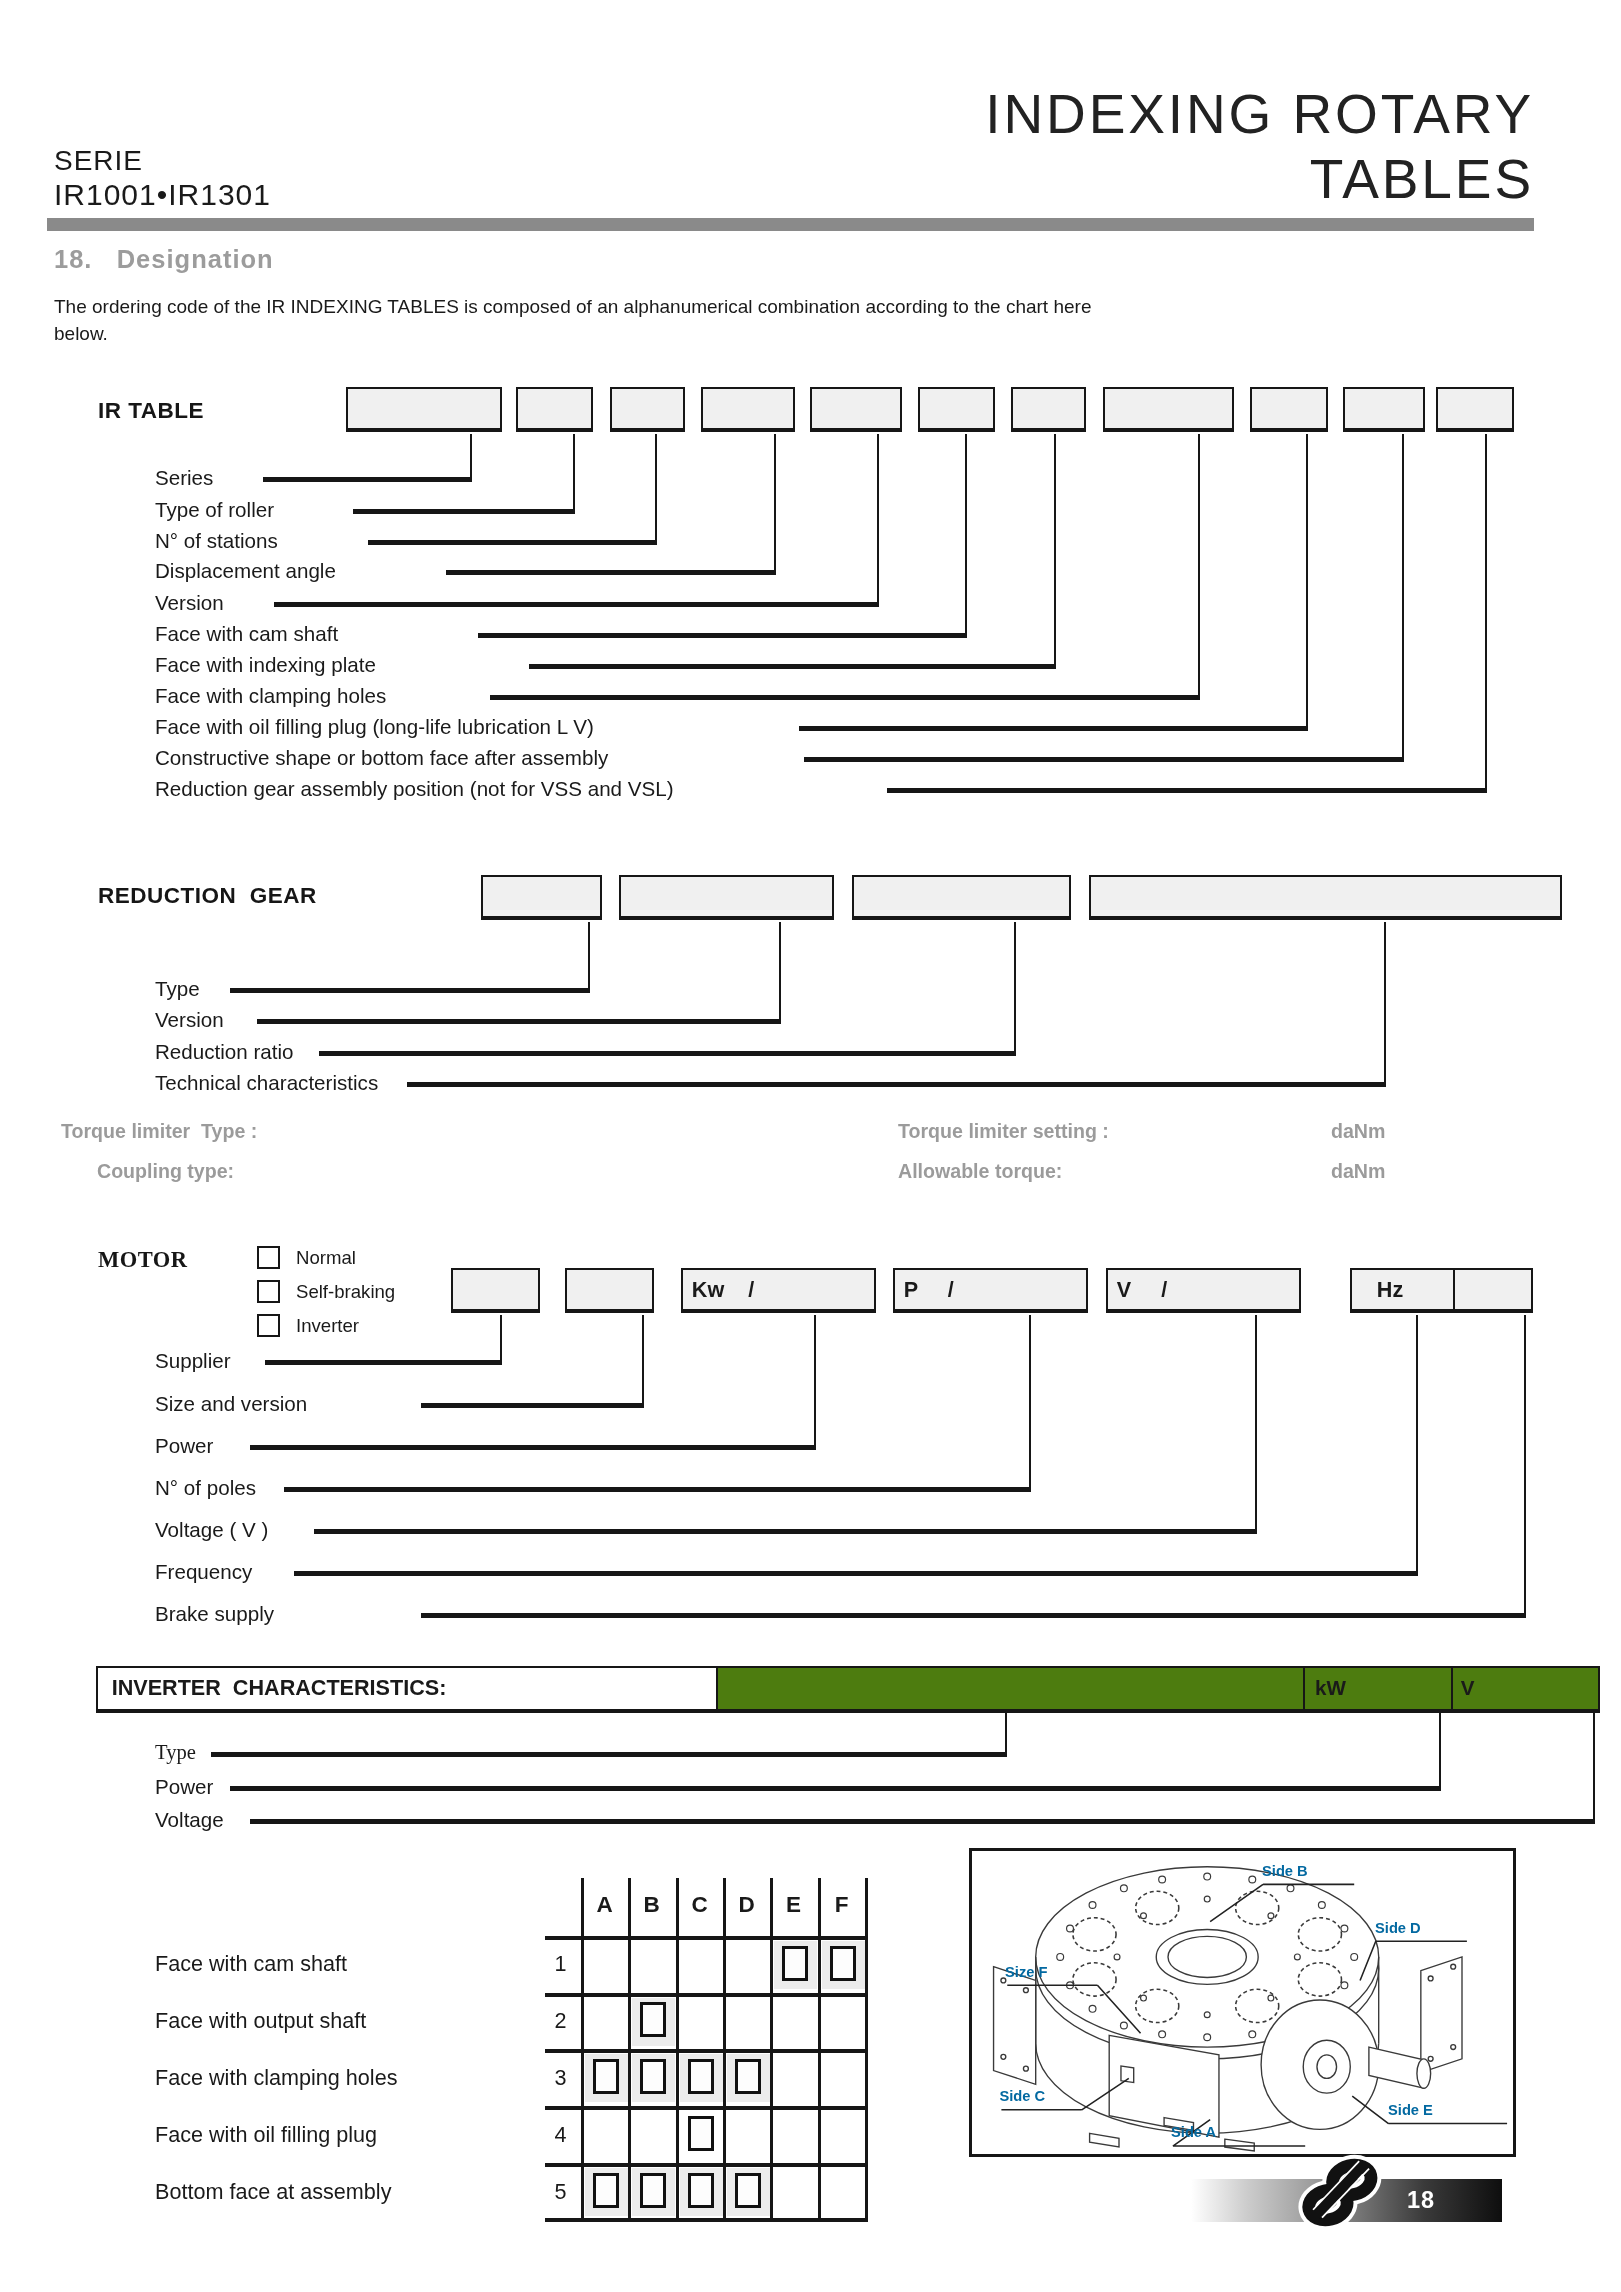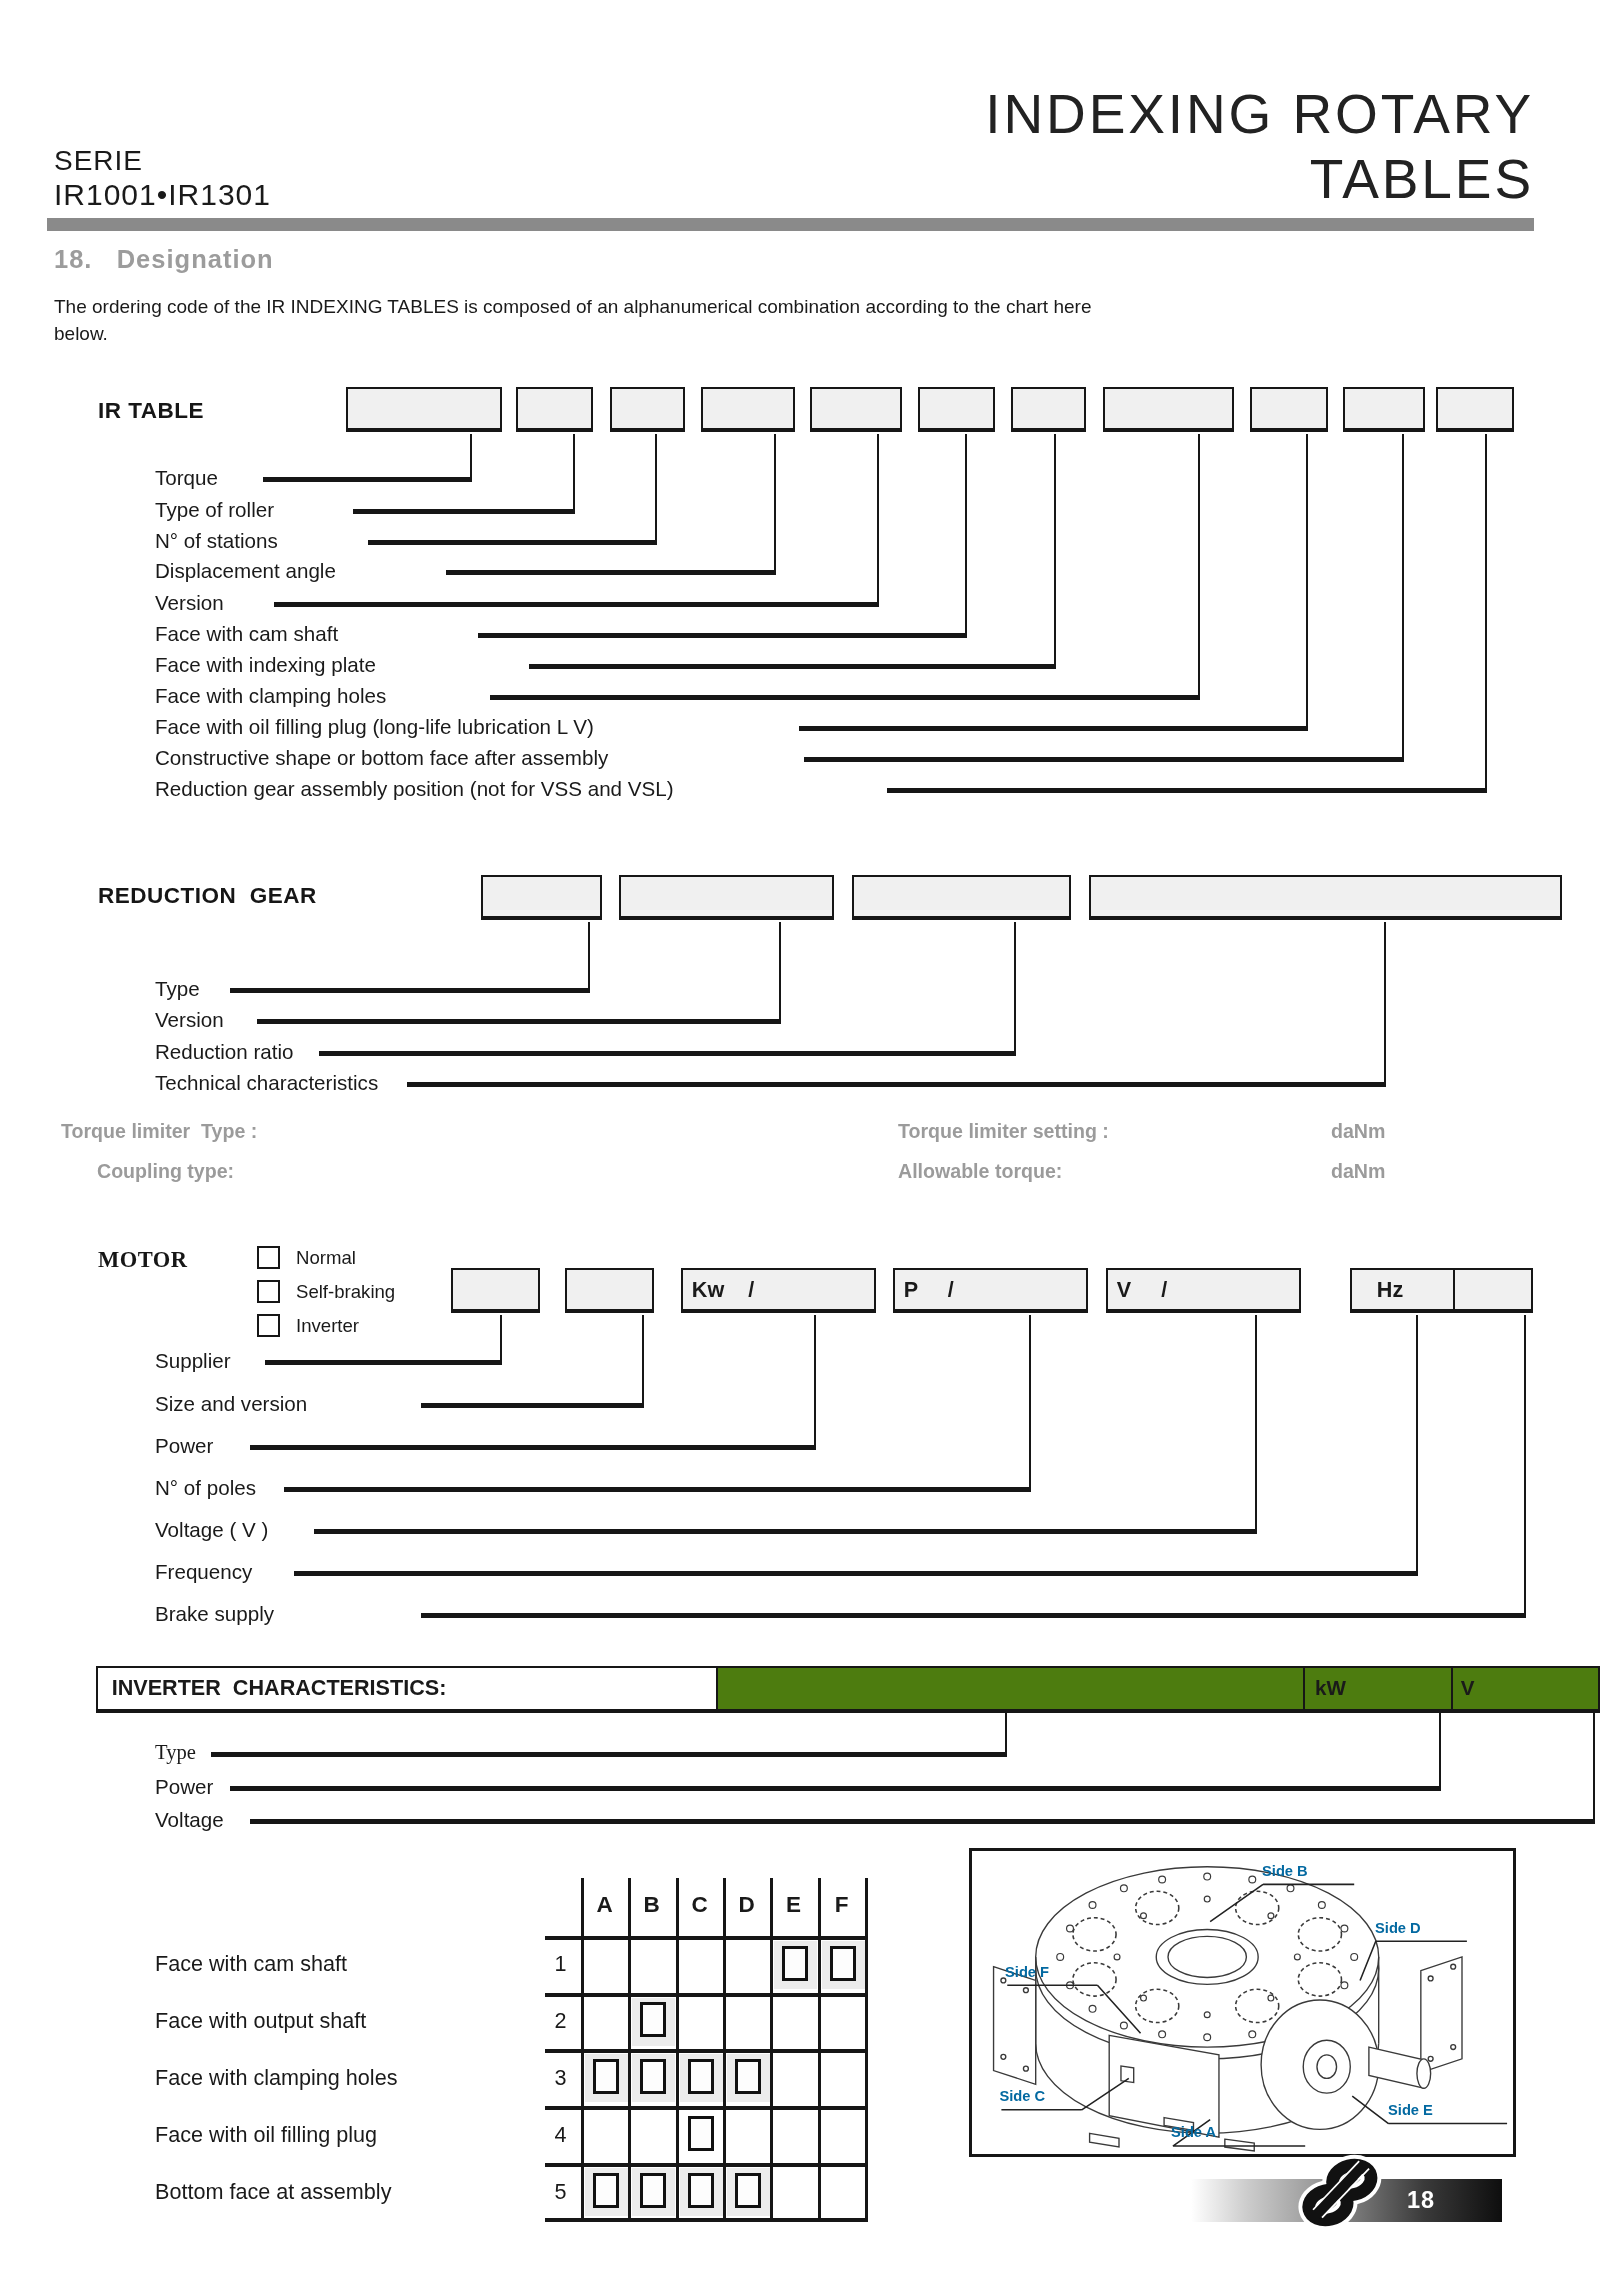--- a/index.html
+++ b/index.html
@@ -65,21 +65,21 @@
   <div class="cbox" style="left:701px;top:387px;width:90px;"></div>
   <div class="cbox" style="left:810px;top:387px;width:88px;"></div>
   <div class="cbox" style="left:918px;top:387px;width:73px;"></div>
   <div class="cbox" style="left:1011px;top:387px;width:71px;"></div>
   <div class="cbox" style="left:1103px;top:387px;width:127px;"></div>
   <div class="cbox" style="left:1250px;top:387px;width:74px;"></div>
   <div class="cbox" style="left:1343px;top:387px;width:78px;"></div>
   <div class="cbox" style="left:1436px;top:387px;width:74px;"></div>
 
   <div style="--bb:434px;">
-    <div class="lrow" style="--y:479px;--x1:263px;--x2:470px"><span class="ltxt">Torque</span><i class="lh"></i><i class="lv"></i></div>
+    <div class="lrow" style="--y:479px;--x1:263px;--x2:470px"><span class="ltxt">Series</span><i class="lh"></i><i class="lv"></i></div>
     <div class="lrow" style="--y:511px;--x1:353px;--x2:573px"><span class="ltxt">Type of roller</span><i class="lh"></i><i class="lv"></i></div>
     <div class="lrow" style="--y:542px;--x1:368px;--x2:655px"><span class="ltxt">N° of stations</span><i class="lh"></i><i class="lv"></i></div>
     <div class="lrow" style="--y:572px;--x1:446px;--x2:774px"><span class="ltxt">Displacement angle</span><i class="lh"></i><i class="lv"></i></div>
     <div class="lrow" style="--y:604px;--x1:274px;--x2:877px"><span class="ltxt">Version</span><i class="lh"></i><i class="lv"></i></div>
     <div class="lrow" style="--y:635px;--x1:478px;--x2:965px"><span class="ltxt">Face with cam shaft</span><i class="lh"></i><i class="lv"></i></div>
     <div class="lrow" style="--y:666px;--x1:529px;--x2:1054px"><span class="ltxt">Face with indexing plate</span><i class="lh"></i><i class="lv"></i></div>
     <div class="lrow" style="--y:697px;--x1:490px;--x2:1198px"><span class="ltxt">Face with clamping holes</span><i class="lh"></i><i class="lv"></i></div>
     <div class="lrow" style="--y:728px;--x1:799px;--x2:1306px"><span class="ltxt">Face with oil filling plug (long-life lubrication L V)</span><i class="lh"></i><i class="lv"></i></div>
     <div class="lrow" style="--y:759px;--x1:804px;--x2:1402px"><span class="ltxt">Constructive shape or bottom face after assembly</span><i class="lh"></i><i class="lv"></i></div>
     <div class="lrow" style="--y:790px;--x1:887px;--x2:1485px"><span class="ltxt">Reduction gear assembly position (not for VSS and VSL)</span><i class="lh"></i><i class="lv"></i></div>
@@ -269,21 +269,21 @@
         <path d="M297,34 L390,34 M297,34 L243,72"></path>
         <path d="M412,92 L505,92 M412,92 L396,132"></path>
         <path d="M36,137 L128,137 M128,137 L172,186"></path>
         <path d="M30,264 L112,264 M112,264 L160,232"></path>
         <path d="M425,278 L546,278 M425,278 L388,250"></path>
         <path d="M205,301 L340,301 M205,301 L243,274"></path>
       </g>
     </svg>
     <span class="sidelab" style="left:290px;top:11.8px;">Side B</span>
     <span class="sidelab" style="left:403px;top:69px;">Side D</span>
-    <span class="sidelab" style="left:33px;top:113px;">Side F</span>
+    <span class="sidelab" style="left:33px;top:113px;">Size F</span>
     <span class="sidelab" style="left:27.4px;top:237px;">Side C</span>
     <span class="sidelab" style="left:416px;top:251px;">Side E</span>
     <span class="sidelab" style="left:199px;top:273px;">Side A</span>
   </div>
 
   <div class="footbar"></div>
   <svg width="108" height="76" viewBox="0 0 110 78" style="position:absolute;left:1286px;top:2154px;" fill="none">
     <g transform="rotate(-14 55 40)">
       <ellipse cx="40" cy="49" rx="20" ry="15" stroke="#fff" stroke-width="21"></ellipse>
       <ellipse cx="70" cy="30" rx="20" ry="15" stroke="#fff" stroke-width="21"></ellipse>

